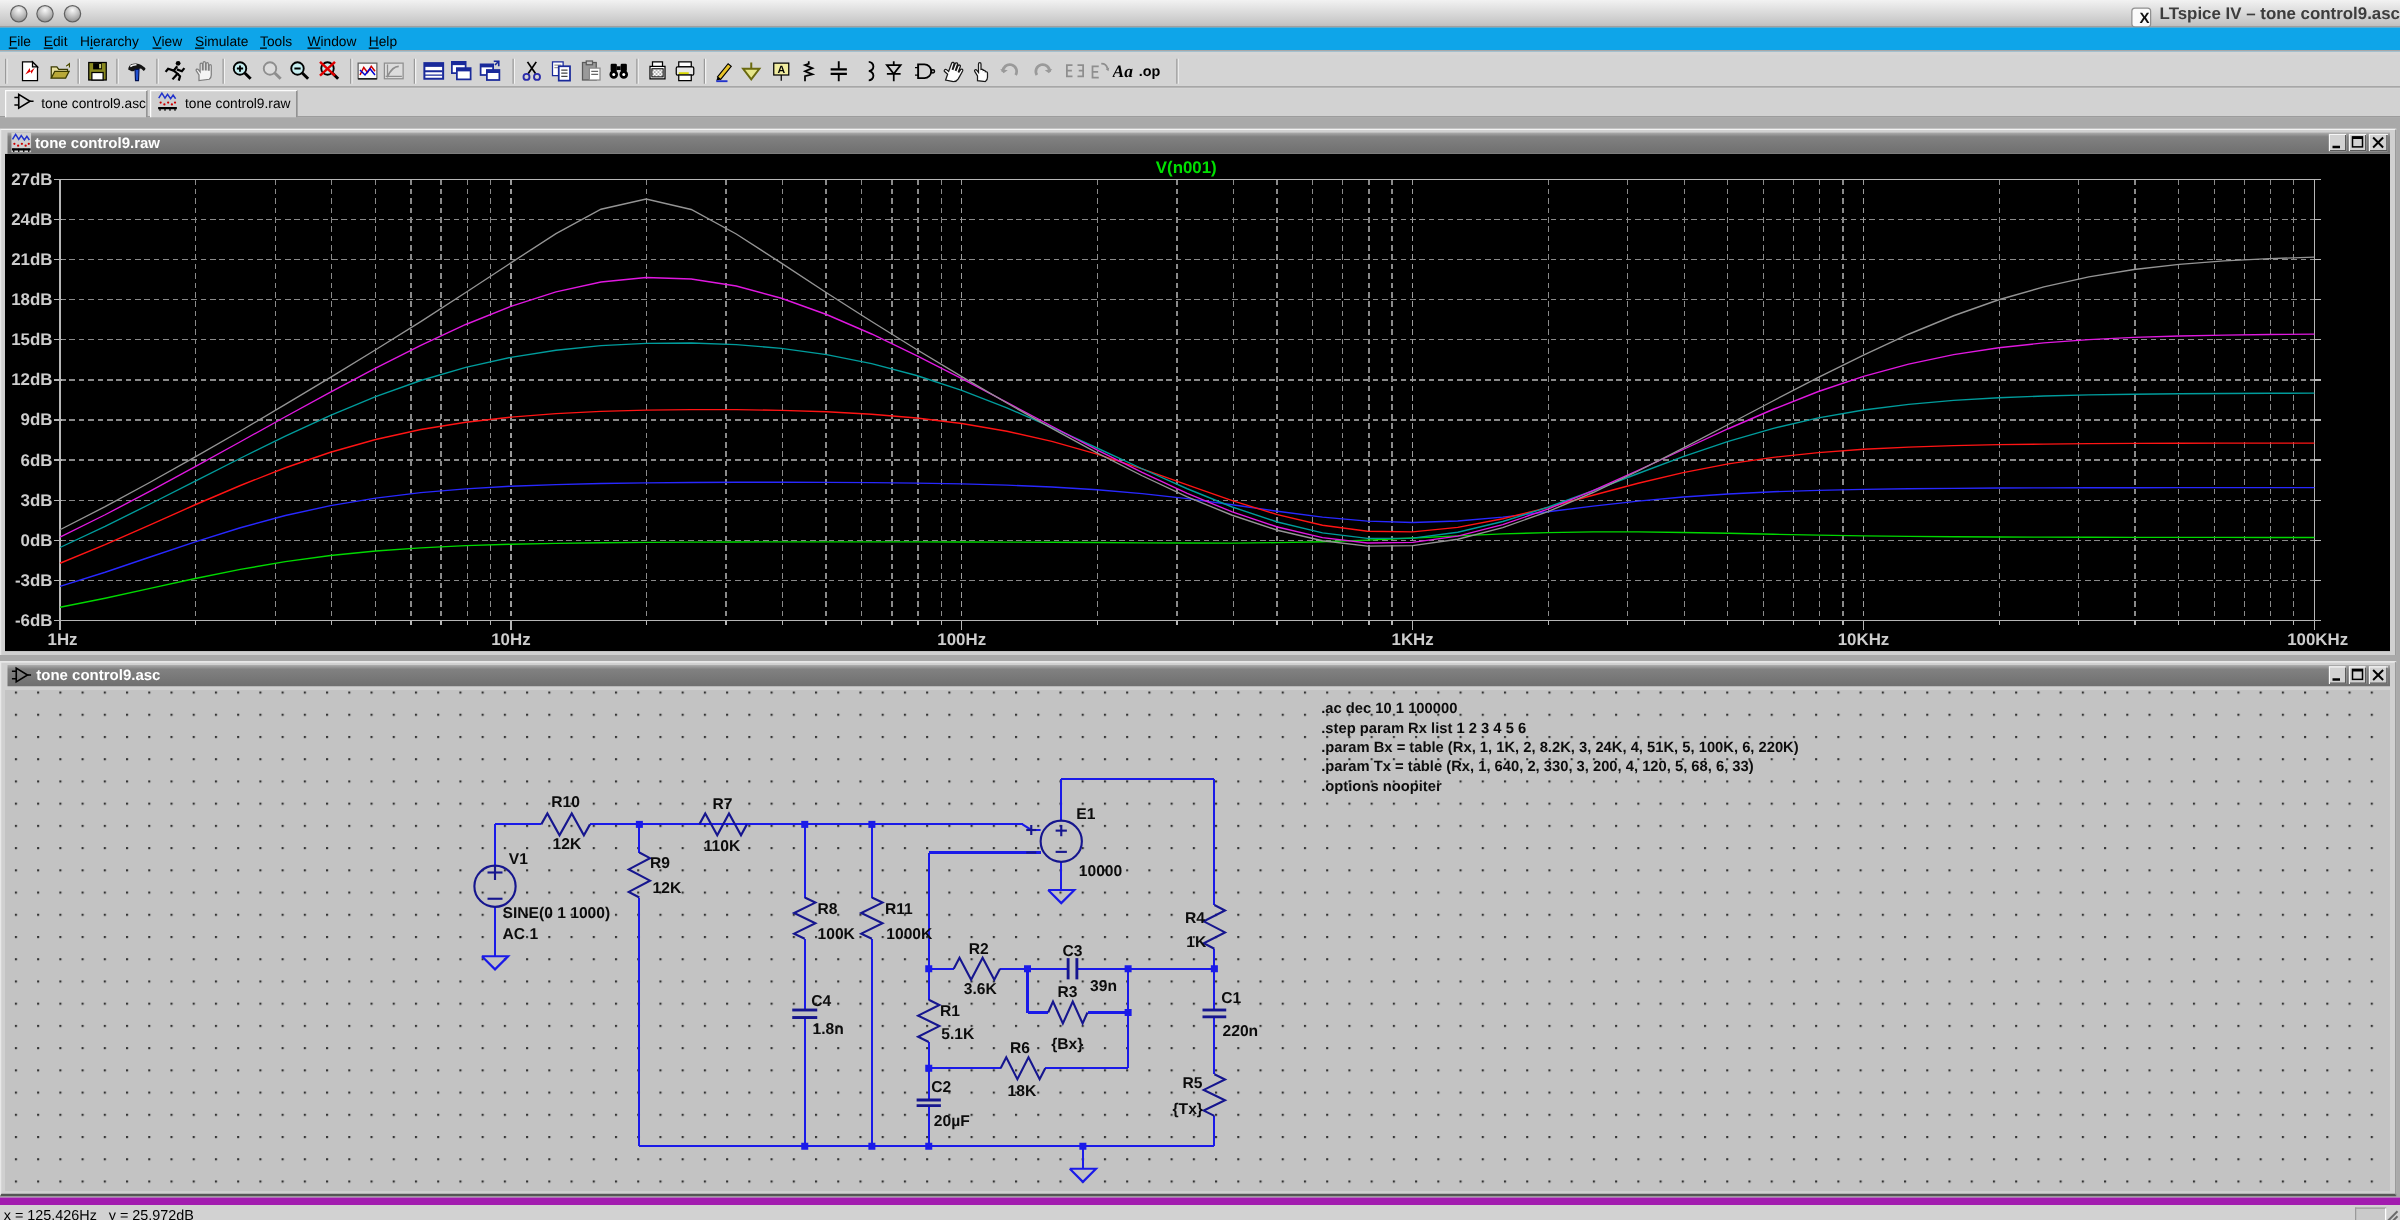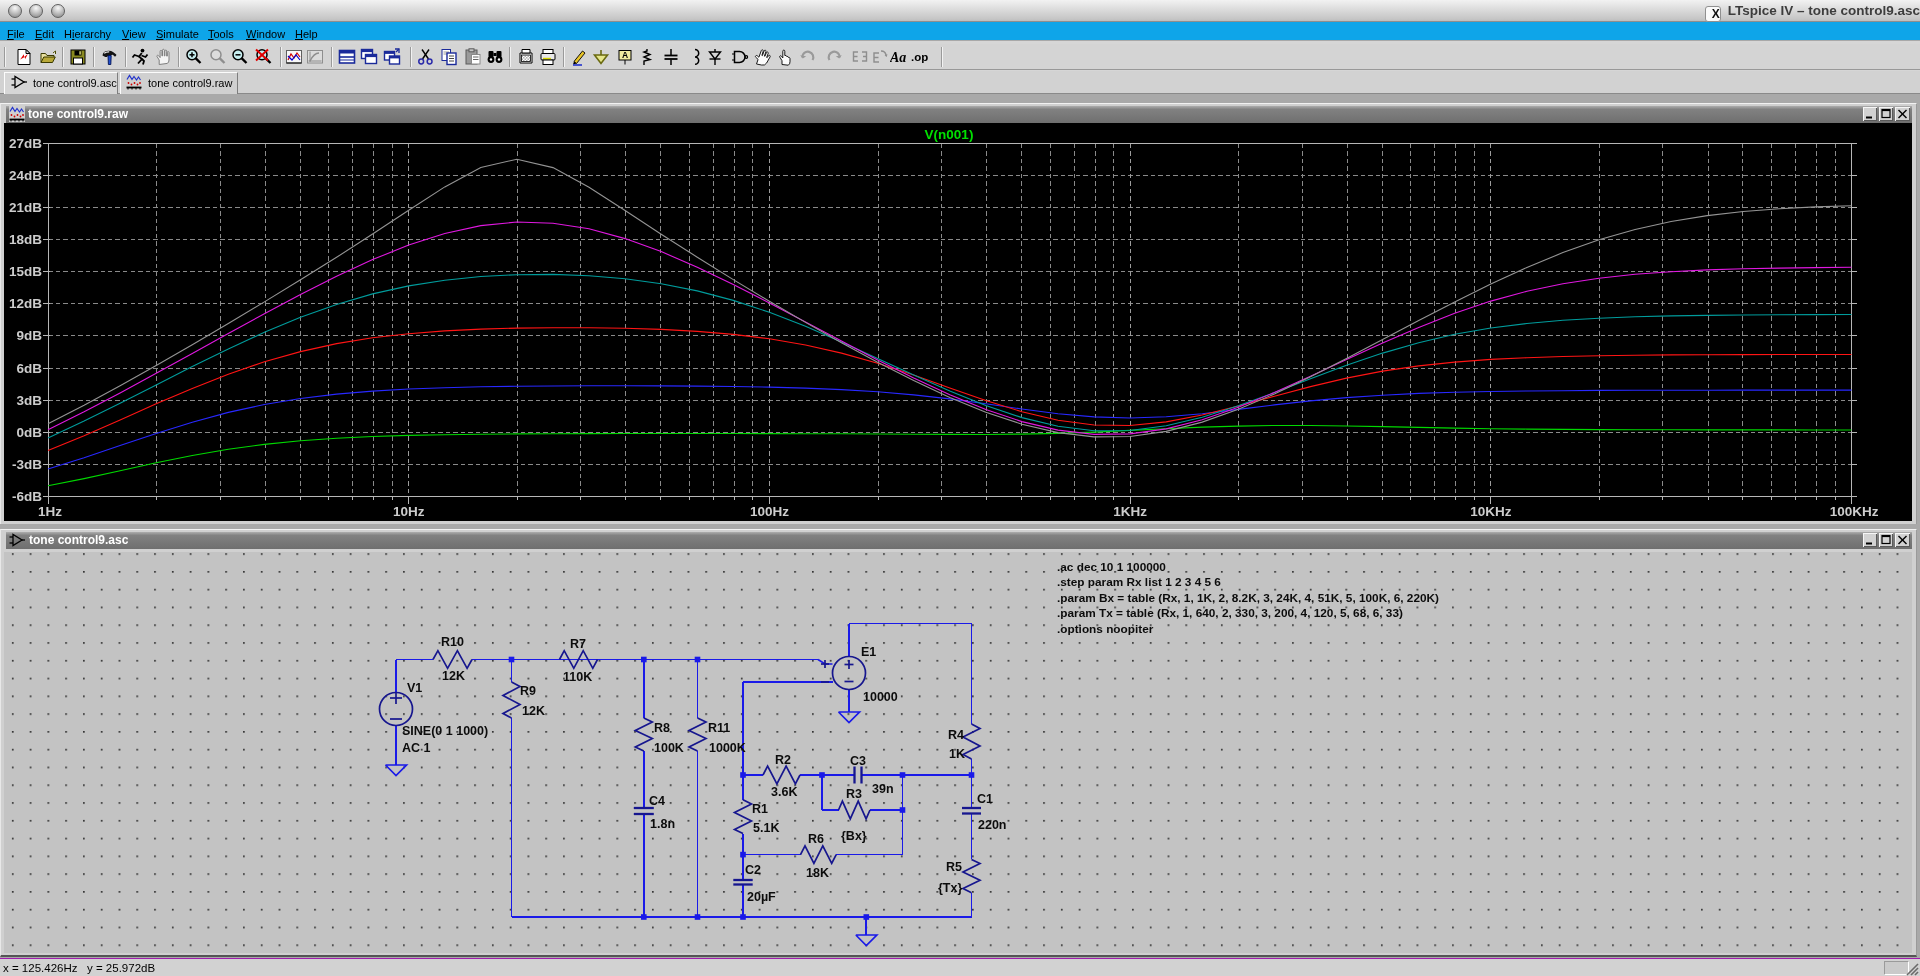--- a/index.html
+++ b/index.html
@@ -13,21 +13,21 @@
 .mi{position:absolute;top:6px;font-size:11px;color:#000}
 #toolbar{left:0;top:44px;width:1920px;height:26px;background:#d4d4d4;border-bottom:1px solid #989898}
 .ti{position:absolute}
 .tsep{position:absolute;top:47px;height:20px;width:2px;border-left:1px solid #9a9a9a;border-right:1px solid #f2f2f2}
 #tabbar{left:0;top:71px;width:1920px;height:23px;background:#d2d2d2;border-bottom:1px solid #8a8a8a}
 .tab{position:absolute;top:1px;height:22px;background:#d6d6d6;border-top:1px solid #fcfcfc;border-left:1px solid #fcfcfc;border-right:1.5px solid #7e7e7e;font-size:11px;line-height:21px;color:#000;white-space:nowrap;overflow:hidden}
 #mdi{left:0;top:94px;width:1920px;height:864px;background:#a9a9a9}
 .mwin{position:absolute;left:0;width:1917px;background:#d0d0d0;border-top:1px solid #f2f2f2;border-left:1px solid #e8e8e8;border-right:1px solid #9a9a9a}
 .mtitle{position:absolute;left:5px;top:2px;width:1906px;height:17px;background:linear-gradient(180deg,#adadad 0,#818181 20%,#6f6f6f 100%);color:#fff;font-size:12px;font-weight:bold;line-height:17px}
 .wb{position:absolute;width:14px;height:14px;background:#d2d2d2;box-shadow:inset 1px 1px 0 #f6f6f6,inset -1px -1px 0 #5a5a5a;}
-#statusbar{left:0;top:958px;width:1920px;height:18px;background:#d2d2d2;border-top:1px solid #a21caf;font-size:11.5px;color:#000}
+#statusbar{left:0;top:958px;width:1920px;height:18px;background:#d2d2d2;border-top:6px solid #a21caf;font-size:11.5px;color:#000}
 </style></head><body>
 <div class="abs" id="titlebar">
     <div class="tlc" style="left:7.5px"></div>
     <div class="tlc" style="left:29.0px"></div>
     <div class="tlc" style="left:50.5px"></div>
     <div id="wtitle"><span id="xico">X</span>LTspice IV – tone control9.asc</div>
   </div>
 <div class="abs" id="menubar">
     <span class="mi" style="left:7px"><u>F</u>ile</span>
     <span class="mi" style="left:35px"><u>E</u>dit</span>

